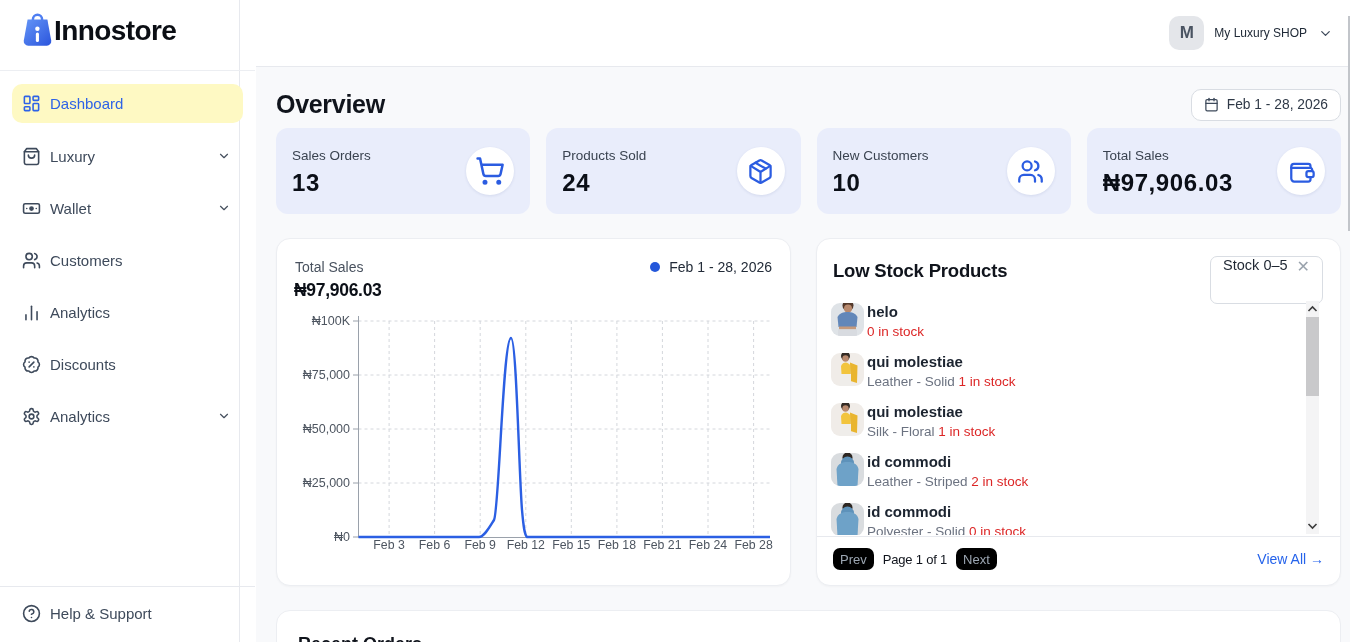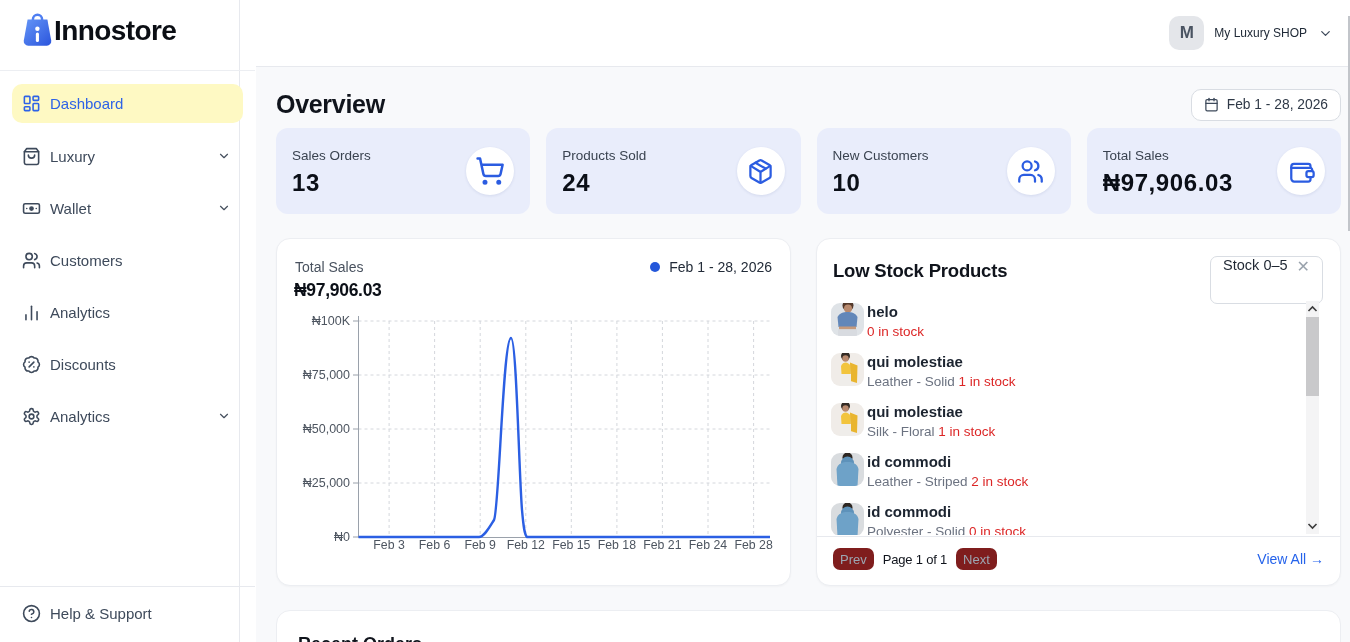--- a/index.html
+++ b/index.html
@@ -53,21 +53,21 @@
 .ls-item .th{width:33px;height:33px;border-radius:9px;overflow:hidden;flex:0 0 33px;margin-top:2px}
 .ls-item .tx{margin-left:3px;padding-top:1px}
 .ls-item .nm{font-size:15px;font-weight:bold;color:#1c2430;line-height:19px}
 .ls-item .sb{font-size:13.5px;color:#6b7280;line-height:19px;margin-top:1px}
 .ls-item .sb .red{color:#dc2626}
 
 .sbar{position:absolute;right:21px;top:62px;width:13px;height:233px;background:#f4f4f5}
 .sbar .thumb{position:absolute;left:0;top:16px;width:13px;height:79px;background:#c9c9cb}
 .sbar .a{position:absolute;left:0}
 .ls-foot{position:absolute;left:16px;right:16px;bottom:15px;height:22px;display:flex;align-items:center}
-.pg-btn{height:22px;background:#7f1d1d;border-radius:7px;padding:0 7px;font-size:13px;color:#9ca6b2;display:flex;align-items:center}
+.pg-btn{height:22px;background:#000000;border-radius:7px;padding:0 7px;font-size:13px;color:#9ca6b2;display:flex;align-items:center}
 .pg-info{font-size:13px;color:#10141c;margin:0 9px;letter-spacing:-0.2px}
 .viewall{margin-left:auto;font-size:14px;color:#2563eb}
 
 .recent{margin-top:24px;background:#fff;border:1px solid #eceef2;border-radius:14px;height:120px;padding:23px 20px 0 21px}
 .recent h2{font-size:18px;font-weight:bold;color:#10141c}
 
 .page-scroll{position:absolute;right:0;top:16px;width:2px;height:215px;background:#c2c5ca}
 svg.s{fill:none;stroke:currentColor;stroke-width:2;stroke-linecap:round;stroke-linejoin:round}
 </style>
 </head>

